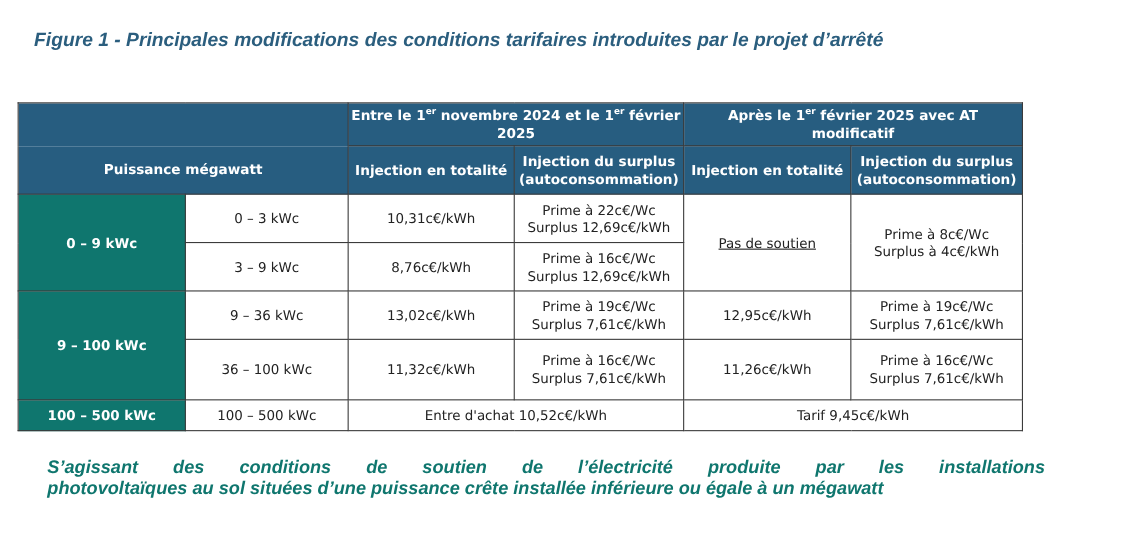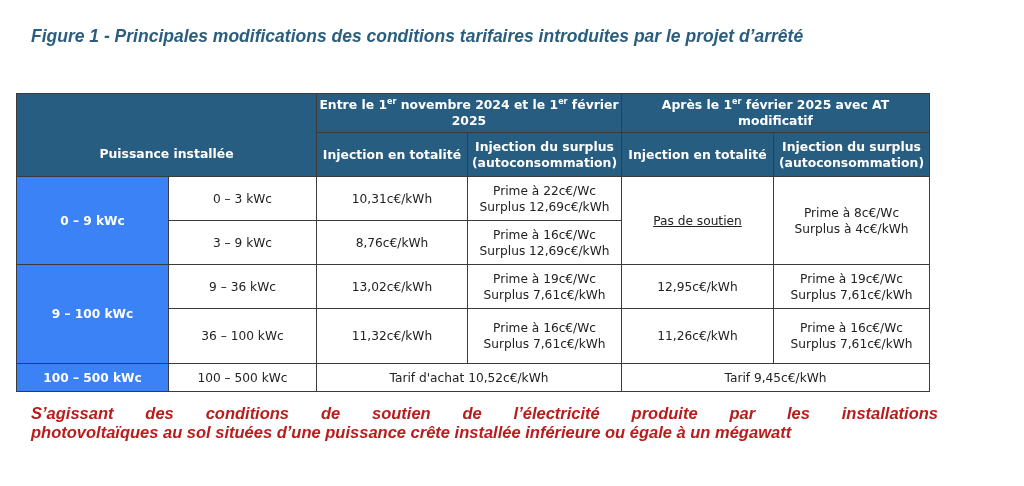--- a/index.html
+++ b/index.html
@@ -24,29 +24,29 @@
     table.tarifs td, table.tarifs th {
       border: 1.5px solid #3b3b3b;
       text-align: center; vertical-align: middle;
       padding: 0 2px; line-height: 16px;
     }
     .hd {
       background: #275d80; color: #ffffff; font-weight: bold;
       font-size: 12.4px;
     }
     .rowhd {
-      background: #3b82f6; color: #ffffff; font-weight: bold;
+      background: #0f766e; color: #ffffff; font-weight: bold;
     }
     .cell { background: #ffffff; }
     .pas { font-weight: normal; text-decoration: underline; }
     sup { font-size: 8px; line-height: 0; }
     .para {
       position: absolute; left: 31px; top: 404px; width: 907px;
-      font-style: italic; font-weight: bold; color: #b91c1c;
-      font-size: 16.5px; line-height: 19px; margin: 0;
+      font-style: italic; font-weight: bold; color: #0f766e;
+      font-size: 16.5px; line-height: 19px; margin: 12px;
       text-align: justify;
     }
     .line { display: block; }
     .justify-line { display: block; text-align: justify; text-align-last: justify; }
   </style>
 </head>
 <body>
 
 <h1 class="fig-title">
   <span class="line">Figure 1 - Principales modifications des conditions tarifaires introduites par le projet d’arrêté</span>
@@ -61,21 +61,21 @@
       <col style="width:152px">
       <col style="width:156px">
   </colgroup>
   <tbody>
       <tr style="height:39px">
     <th class="hd" colspan="2" rowspan="1" style="border-bottom:none"></th>
     <th class="hd" colspan="2"><span>Entre le 1</span><sup>er</sup><span> novembre 2024 et le 1</span><sup>er</sup><span> février 2025</span></th>
     <th class="hd" colspan="2"><span>Après le 1</span><sup>er</sup><span> février 2025 avec AT modificatif</span></th>
   </tr>
   <tr style="height:44px">
-    <th class="hd" colspan="2" style="border-top:none">Puissance installée</th>
+    <th class="hd" colspan="2" style="border-top:none">Puissance mégawatt</th>
     <th class="hd">Injection en totalité</th>
     <th class="hd">
           <span class="line">Injection du surplus</span>
           <span class="line">(autoconsommation)</span>
         </th>
     <th class="hd">Injection en totalité</th>
     <th class="hd">
           <span class="line">Injection du surplus</span>
           <span class="line">(autoconsommation)</span>
         </th>
@@ -125,21 +125,21 @@
         </td>
     <td class="cell">11,26c€/kWh</td>
     <td class="cell">
           <span class="line">Prime à 16c€/Wc</span>
           <span class="line">Surplus 7,61c€/kWh</span>
         </td>
   </tr>
   <tr style="height:28px">
     <td class="rowhd">100 – 500 kWc</td>
     <td class="cell">100 – 500 kWc</td>
-    <td class="cell" colspan="2">Tarif d'achat 10,52c€/kWh</td>
+    <td class="cell" colspan="2">Entre d'achat 10,52c€/kWh</td>
     <td class="cell" colspan="2">Tarif 9,45c€/kWh</td>
   </tr>
 </tbody>
   </table>
 
 <p class="para">
   <span class="justify-line">S’agissant des conditions de soutien de l’électricité produite par les installations</span>
   <span class="line">photovoltaïques au sol situées d’une puissance crête installée inférieure ou égale à un mégawatt</span>
 </p>
 

